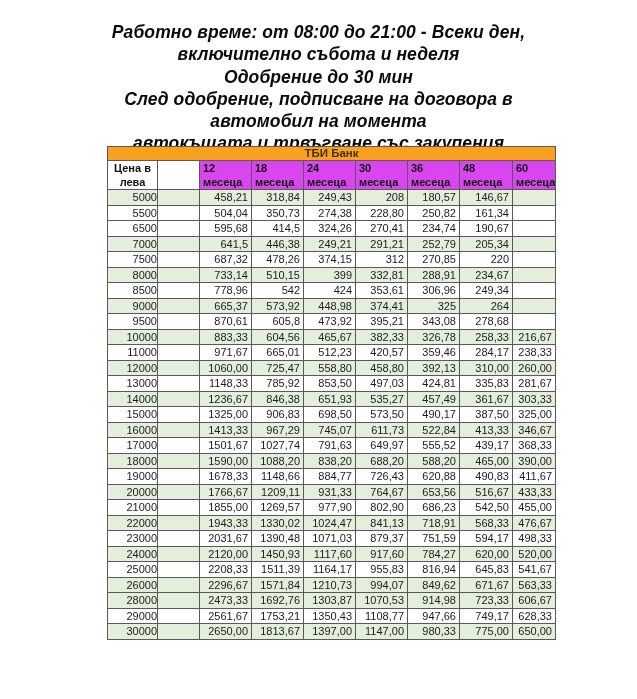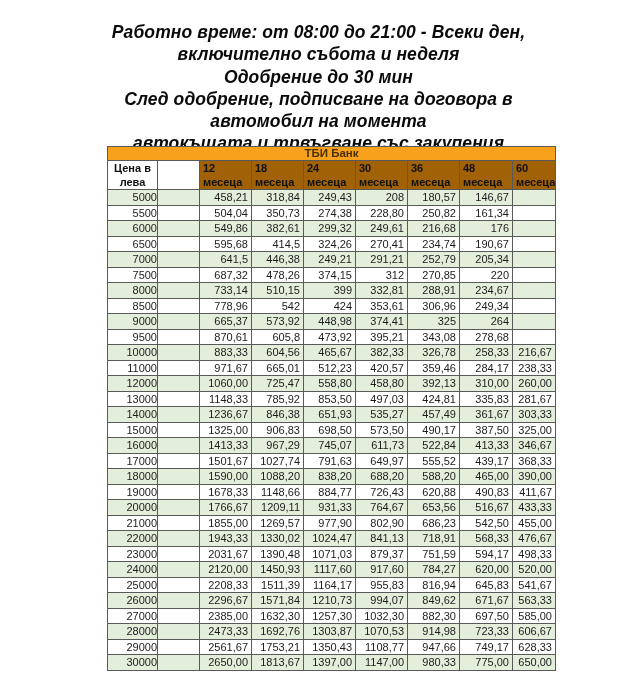--- a/index.html
+++ b/index.html
@@ -26,21 +26,21 @@
     height:13px;line-height:13px;text-align:center;
   }
   .price-table th.price-h{
     height:28px;font-size:11px;font-weight:bold;text-align:center;
     line-height:14px;color:#111;background:#fff;white-space:normal;
     padding:0 4px;
   }
   .price-table th.spacer-h{background:#fff;}
   .price-table th.month{
     font-size:11px;font-weight:bold;text-align:left;line-height:14px;
-    padding-left:3px;color:#111;background:#a16207;
+    padding-left:3px;color:#111;background:#d946ef;
   }
   .price-table td{height:14.5px;line-height:14.5px;}
   .price-table td.price{text-align:right;color:#1c1c1c;}
   .price-table td.val{text-align:right;padding-right:3px;color:#1c1c1c;}
   .price-table tr.stripe td{background:#E3EFDB;}
   .price-table tr:not(.stripe) td{background:#ffffff;}
 </style>
 </head>
 <body>
 
@@ -97,31 +97,20 @@
         <td class="price">5500</td>
         <td></td>
         <td class="val">504,04</td>
         <td class="val">350,73</td>
         <td class="val">274,38</td>
         <td class="val">228,80</td>
         <td class="val">250,82</td>
         <td class="val">161,34</td>
         <td class="val"></td>
       </tr>
-      <tr class="stripe">
-        <td class="price">6000</td>
-        <td></td>
-        <td class="val">549,86</td>
-        <td class="val">382,61</td>
-        <td class="val">299,32</td>
-        <td class="val">249,61</td>
-        <td class="val">216,68</td>
-        <td class="val">176</td>
-        <td class="val"></td>
-      </tr>
       <tr>
         <td class="price">6500</td>
         <td></td>
         <td class="val">595,68</td>
         <td class="val">414,5</td>
         <td class="val">324,26</td>
         <td class="val">270,41</td>
         <td class="val">234,74</td>
         <td class="val">190,67</td>
         <td class="val"></td>
@@ -372,31 +361,20 @@
         <td class="price">26000</td>
         <td></td>
         <td class="val">2296,67</td>
         <td class="val">1571,84</td>
         <td class="val">1210,73</td>
         <td class="val">994,07</td>
         <td class="val">849,62</td>
         <td class="val">671,67</td>
         <td class="val">563,33</td>
       </tr>
-      <tr>
-        <td class="price">27000</td>
-        <td></td>
-        <td class="val">2385,00</td>
-        <td class="val">1632,30</td>
-        <td class="val">1257,30</td>
-        <td class="val">1032,30</td>
-        <td class="val">882,30</td>
-        <td class="val">697,50</td>
-        <td class="val">585,00</td>
-      </tr>
       <tr class="stripe">
         <td class="price">28000</td>
         <td></td>
         <td class="val">2473,33</td>
         <td class="val">1692,76</td>
         <td class="val">1303,87</td>
         <td class="val">1070,53</td>
         <td class="val">914,98</td>
         <td class="val">723,33</td>
         <td class="val">606,67</td>

